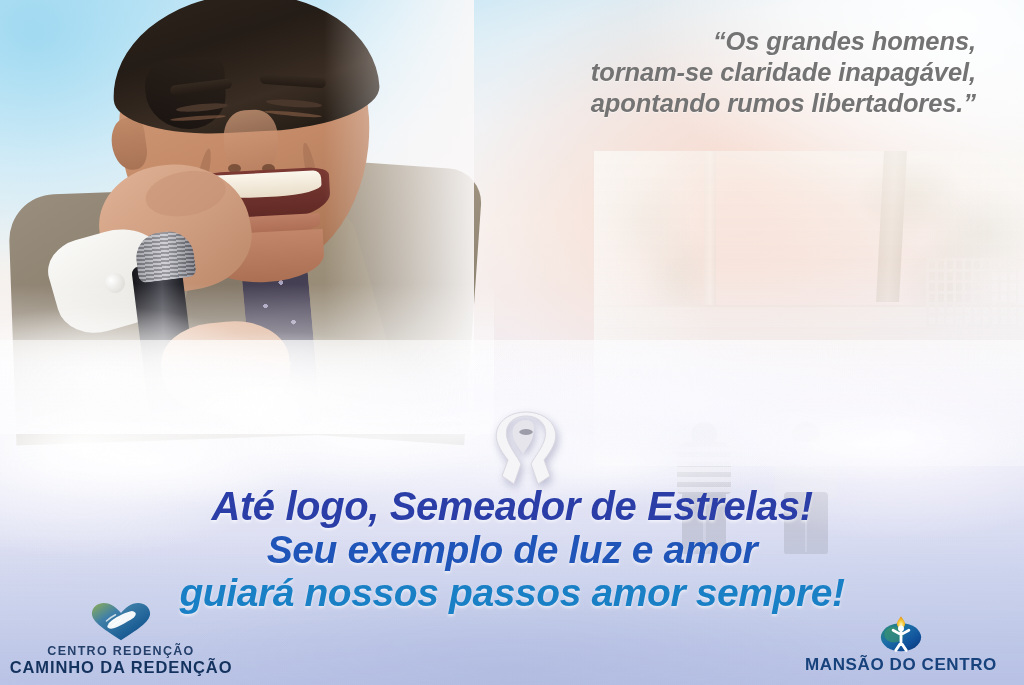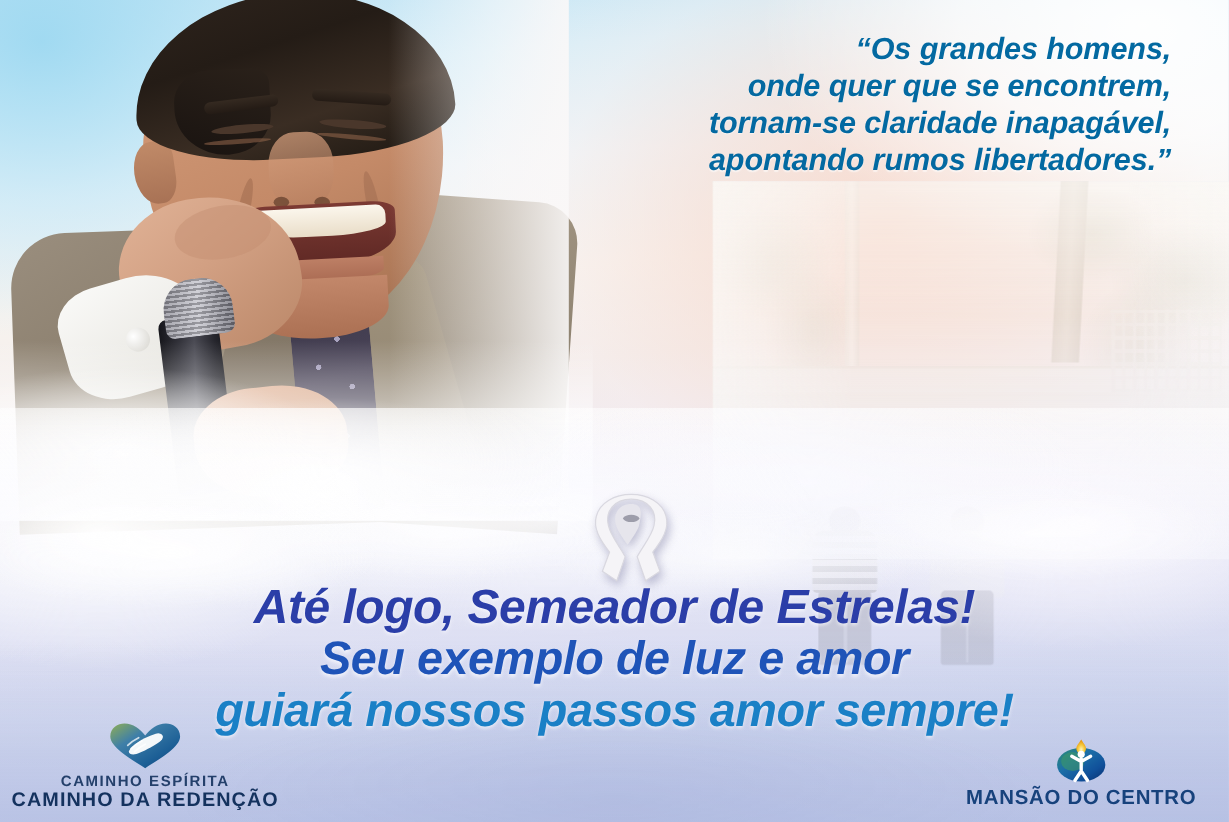--- a/index.html
+++ b/index.html
@@ -372,21 +372,21 @@
   .quote {
     position:absolute; right:48px; top:26px; width:640px;
     text-align:right;
   }
   .quote-line {
     font-size:25.5px;
     font-weight:bold;
     font-style:italic;
     line-height:31px;
     letter-spacing:-0.1px;
-    color:#0369a1;
+    color:#737373;
     white-space:nowrap;
     text-shadow:0 1px 1px rgba(255,255,255,0.55);
   }
   .quote-author {
     margin-top:12px;
     font-size:14.5px;
     font-weight:bold;
     font-style:italic;
     color:#1f3f62;
     letter-spacing:0.1px;
@@ -504,21 +504,20 @@
     <div class="p-edgefade"></div>
     <div class="p-fog"></div>
   </div>
 
   <div class="cloudband"></div>
   <div class="cloud-wisp"></div>
   <div class="bottom-haze"></div>
 
   <div class="quote">
     <div class="quote-line">“Os grandes homens,</div>
-    <div class="quote-line">onde quer que se encontrem,</div>
     <div class="quote-line">tornam-se claridade inapagável,</div>
     <div class="quote-line">apontando rumos libertadores.”</div>
   </div>
 
   <div class="ribbon">
     <svg viewBox="0 0 76 82" width="76" height="82" aria-hidden="true">
       <path d="M38 6 C24 6 16 16 19 28 C21 37 29 46 33 54 L26 74 L14 66 L20 50
                C12 40 6 30 9 20 C12 9 24 2 38 2 C52 2 64 9 67 20 C70 30 64 40 56 50
                L62 66 L50 74 L43 54 C47 46 55 37 57 28 C60 16 52 6 38 6 Z" fill="#f5f4f7" stroke="#d9d8e0" stroke-width="1"></path>
       <path d="M38 10 C29 10 23 17 25 26 C26 32 31 38 35 44 C39 38 44 32 45 26
@@ -543,21 +542,21 @@
           <stop offset="100%" stop-color="#123f73"></stop>
         </linearGradient>
       </defs>
       <path d="M36 42 C20 32 4 22 4 13 C4 5 11 1 17 1 C25 1 31 6 36 12
                C41 6 47 1 55 1 C61 1 68 5 68 13 C68 22 52 32 36 42 Z" fill="url(#hg)"></path>
       <path d="M48 10 C42 11 34 15 28 19 C24 22 21 25 21 27 C21 29 24 30 28 29
                C34 27 43 22 49 18 C53 15 54 11 48 10 Z" fill="#ffffff" opacity="0.95"></path>
       <path d="M30 14 C26 16 22 19 20 21 M33 17 C29 19 25 22 23 24
                M36 20 C32 22 28 25 26 27" stroke="#ffffff" stroke-width="1.6" fill="none" opacity="0.75" stroke-linecap="round"></path>
     </svg>
-    <div class="logo-t1">CAMINHO ESPÍRITA</div>
+    <div class="logo-t1">CENTRO REDENÇÃO</div>
     <div class="logo-t2">CAMINHO DA REDENÇÃO</div>
   </div>
 
   <div class="logo-right">
     <svg class="logo-mark" viewBox="0 0 60 48" width="56" height="42" aria-hidden="true">
       <defs>
         <linearGradient id="gg" x1="0" y1="0" x2="1" y2="1">
           <stop offset="0%" stop-color="#2f8f6f"></stop>
           <stop offset="38%" stop-color="#1c6fa8"></stop>
           <stop offset="72%" stop-color="#10509a"></stop>

